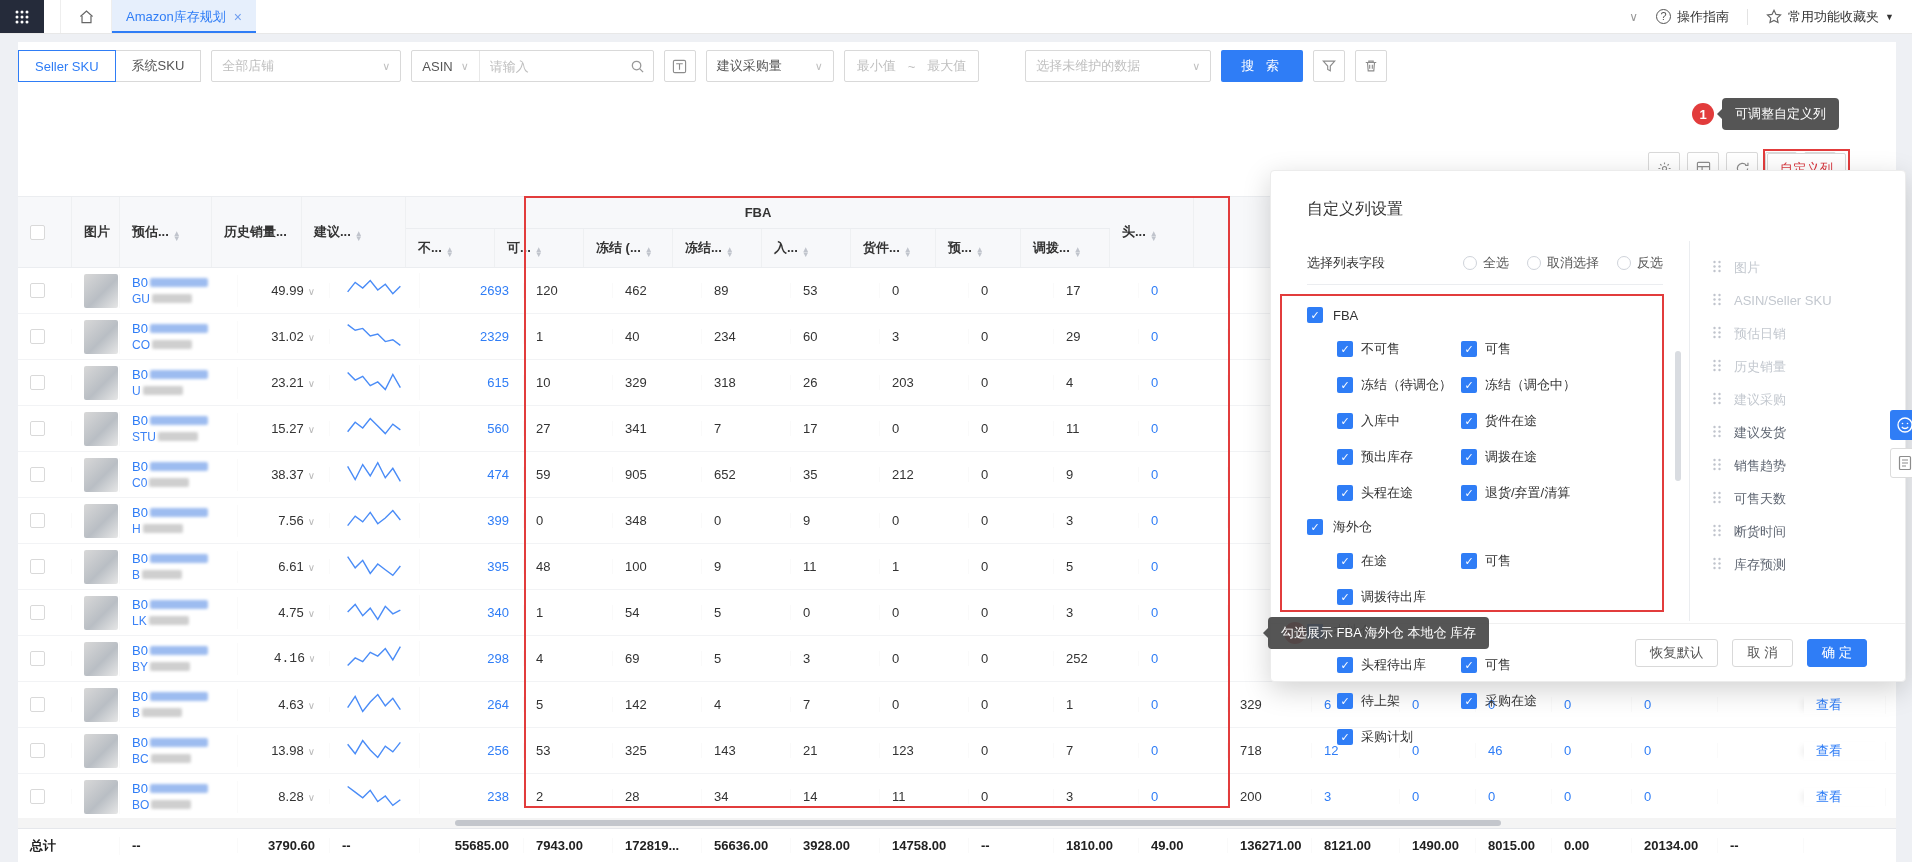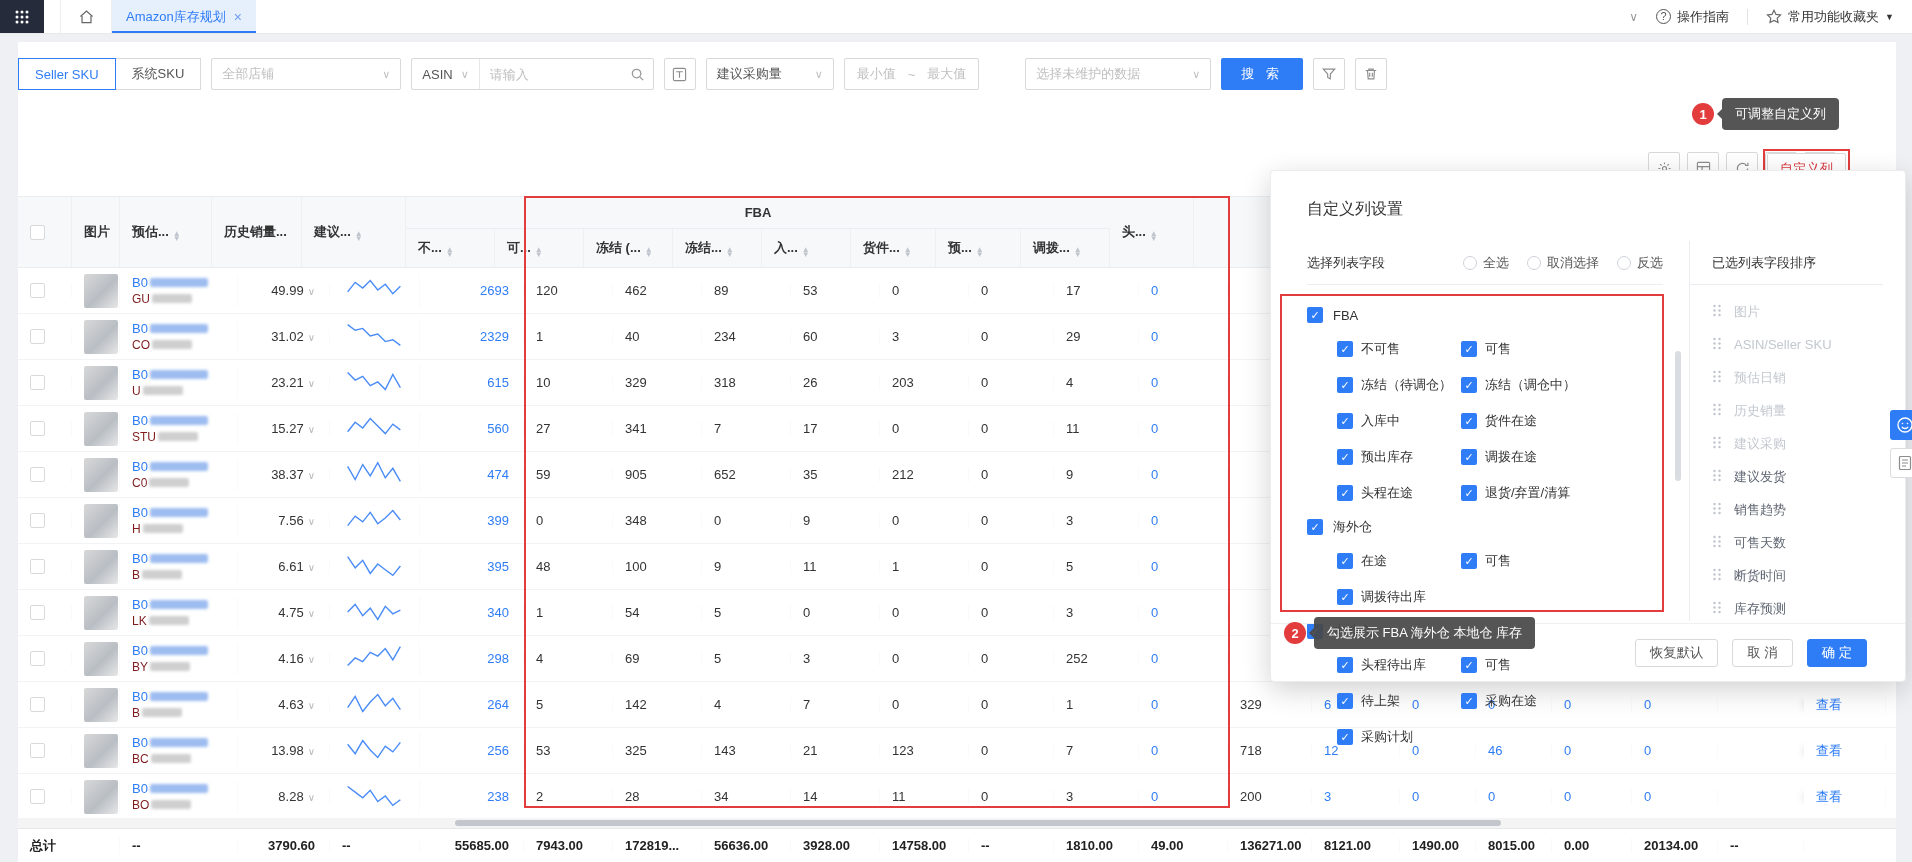--- a/index.html
+++ b/index.html
@@ -18,21 +18,21 @@
   .topbar-right .chev { color:#999; font-size:12px; }
   .tb-item { display:flex; align-items:center; gap:6px; cursor:pointer; }
   .tb-divider { width:1px; height:16px; background:#e3e3e3; }
   .q-ico { width:15px; height:15px; border:1px solid #555; border-radius:50%; font-size:11px; line-height:13px; text-align:center; color:#555; }
   .caret-down { font-size:9px; color:#333; }
 
   
   .content { position:absolute; left:18px; top:42px; width:1878px; height:820px; background:#fff; }
 
   
-  .filterbar { position:absolute; left:0; top:8px; height:48px; width:100%; display:flex; align-items:center; gap:10px; }
+  .filterbar { position:absolute; left:0; top:8px; height:48px; width:100%; display:flex; gap:10px; }
   .seg { display:flex; }
   .seg-btn { height:32px; padding:0 16px; border:1px solid #d9d9d9; background:#fff; display:flex; align-items:center; color:#555; cursor:pointer; }
   .seg-btn.active { border-color:#2f7df6; color:#2f7df6; z-index:1; }
   .seg-btn+.seg-btn { margin-left:-1px; }
   .select { height:32px; border:1px solid #d9d9d9; border-radius:2px; display:flex; align-items:center; justify-content:space-between; padding:0 10px; color:#bfbfbf; background:#fff; cursor:pointer; }
   .select .chev { color:#bfbfbf; font-size:11px; margin-left:10px; }
   .inputgroup { height:32px; border:1px solid #d9d9d9; border-radius:2px; display:flex; align-items:center; background:#fff; }
   .inputgroup .asin { padding:0 10px; color:#555; display:flex; align-items:center; gap:8px; border-right:1px solid #e8e8e8; height:100%; cursor:pointer; }
   .inputgroup input { border:none; outline:none; padding:0 10px; width:150px; font-size:13px; color:#333; }
   .inputgroup input::placeholder { color:#bfbfbf; }
@@ -67,21 +67,21 @@
   .trow { display:flex; height:46px; border-bottom:1px solid #f2f3f5; align-items:center; }
   .td { padding-left:12px; border-right:1px solid #fafafa; overflow:hidden; white-space:nowrap; }
   .td.r { text-align:right; padding-right:14px; padding-left:0; }
   .blue { color:#2f7df6; }
   .cbx { width:15px; height:15px; border:1px solid #d9d9d9; border-radius:2px; background:#fff; cursor:pointer; }
   .thumb { width:34px; height:34px; border-radius:2px; background:linear-gradient(135deg,#d8d8d8,#b9bec4 55%,#e7e7e7); }
   .asin-l1,.asin-l2 { display:flex; align-items:center; gap:2px; line-height:16px; }
   .redact { display:inline-block; height:9px; border-radius:2px; filter:blur(1.5px); }
   .redact.b { background:#9dbcf0; width:58px; }
   .redact.g { background:#cfcfcf; width:40px; }
-  .asin-l2 { color:#7f1d1d; font-size:12px; }
+  .asin-l2 { color:#3b82f6; font-size:12px; }
   .pricechev { color:#b9b9b9; font-size:10px; margin-left:4px; }
   .totals { display:flex; height:34px; border-top:1px solid #e5e7eb; align-items:center; font-weight:bold; color:#222; background:#fff; }
   .hscroll { height:10px; background:#f4f4f4; position:relative; }
   .hscroll .thumbbar { position:absolute; left:437px; top:2px; width:1046px; height:6px; border-radius:3px; background:#c3c6cc; cursor:pointer; }
   .red-rect { position:absolute; border:2px solid #e23c3c; pointer-events:none; z-index:30; }
   .op-cell { box-shadow:-6px 0 6px -4px rgba(0,0,0,.08); }
 
   
   .panel { position:absolute; left:1270px; top:170px; width:636px; height:512px; background:#fff; border:1px solid #ececec; border-radius:4px; box-shadow:0 8px 28px rgba(0,0,0,.18); z-index:40; }
   .panel-title { position:absolute; left:36px; top:28px; font-size:16px; color:#333; }
@@ -671,21 +671,21 @@
           <div class="td" style="width: 118px;">
             <div class="asin-l1 blue">
               <span>B0</span>
               <span class="redact b"></span>
             </div>
             <div class="asin-l2">
               <span>BY</span>
               <span class="redact g"></span>
             </div>
           </div>
-          <div class="td r" style="width: 92px;"><span>4.16</span><span class="pricechev">∨</span></div>
+          <div class="td r" style="width: 92px; font-family: Liberation Mono, monospace;"><span>4.16</span><span class="pricechev">∨</span></div>
           <div class="td" style="width: 90px;"><svg width="64" height="32" viewBox="0 0 64 34" fill="none">
               <polyline points="4,26 12,18 20,22 28,12 36,16 44,8 52,20 60,6" stroke="#4a8cf7" stroke-width="1.5"></polyline>
             </svg></div>
           <div class="td r blue" style="width: 104px;">298</div>
           <div class="td" style="width: 89px;">4</div>
           <div class="td" style="width: 89px;">69</div>
           <div class="td" style="width: 89px;">5</div>
           <div class="td" style="width: 89px;">3</div>
           <div class="td" style="width: 89px;">0</div>
           <div class="td" style="width: 85px;">0</div>
@@ -958,21 +958,20 @@
           </span>
           <span class="child">
             <span class="ckd">✓</span>
             <span>采购计划</span>
           </span>
         </div>
       </div>
   </div>
 
   <div class="panel-rcol">
-    <div class="panel-rhead">已选列表字段排序</div>
     <div class="sorted-list" id="sorted-list">
         <div class="sorted-item disabled">
           <span><svg width="10" height="13" viewBox="0 0 10 13">
               <g fill="#c0c4cc">
                 <circle cx="2.5" cy="2" r="1.2"></circle>
                 <circle cx="7.5" cy="2" r="1.2"></circle>
                 <circle cx="2.5" cy="6.5" r="1.2"></circle>
                 <circle cx="7.5" cy="6.5" r="1.2"></circle>
                 <circle cx="2.5" cy="11" r="1.2"></circle>
                 <circle cx="7.5" cy="11" r="1.2"></circle>
@@ -1108,21 +1107,21 @@
     <button class="pf-btn blue-btn">确 定</button>
   </div>
 
   <div class="red-rect" style="left:9px; top:123px; width:384px; height:318px;"></div>
 </div>
 
 <div class="badge" style="left:1692px; top:103px;">1</div>
 <div class="tip" style="left:1722px; top:98px;">可调整自定义列</div>
 
 <div class="badge" style="left:1284px; top:622px;">2</div>
-<div class="tip" style="left:1314px; top:617px;text-align:right;">勾选展示 FBA 海外仓 本地仓 库存</div>
+<div class="tip" style="left:1268px; top:617px;text-align:right;">勾选展示 FBA 海外仓 本地仓 库存</div>
 
 <div class="float-btn float-smile">
   <svg width="18" height="18" viewBox="0 0 18 18" fill="none" stroke="#fff" stroke-width="1.3">
       <circle cx="9" cy="9" r="7"></circle>
       <circle cx="6.5" cy="7.5" r=".8" fill="#fff" stroke="none"></circle>
       <circle cx="11.5" cy="7.5" r=".8" fill="#fff" stroke="none"></circle>
       <path d="M5.8 10.8c.8 1.1 1.9 1.7 3.2 1.7s2.4-.6 3.2-1.7"></path>
     </svg>
 </div>
 <div class="float-btn float-doc">

